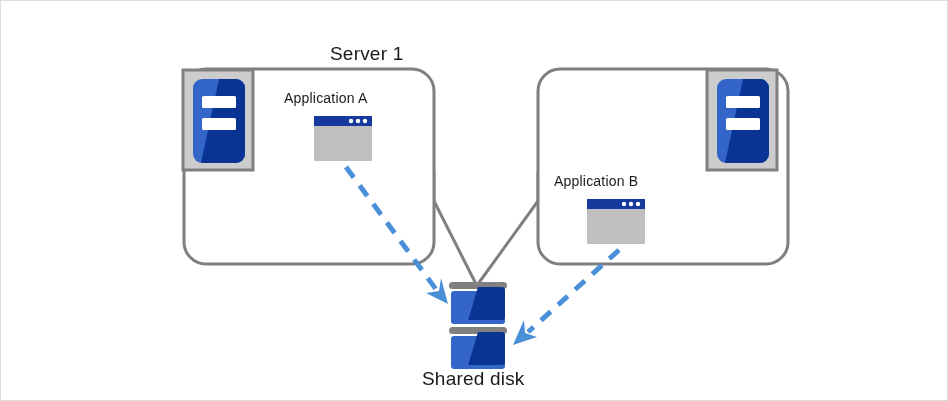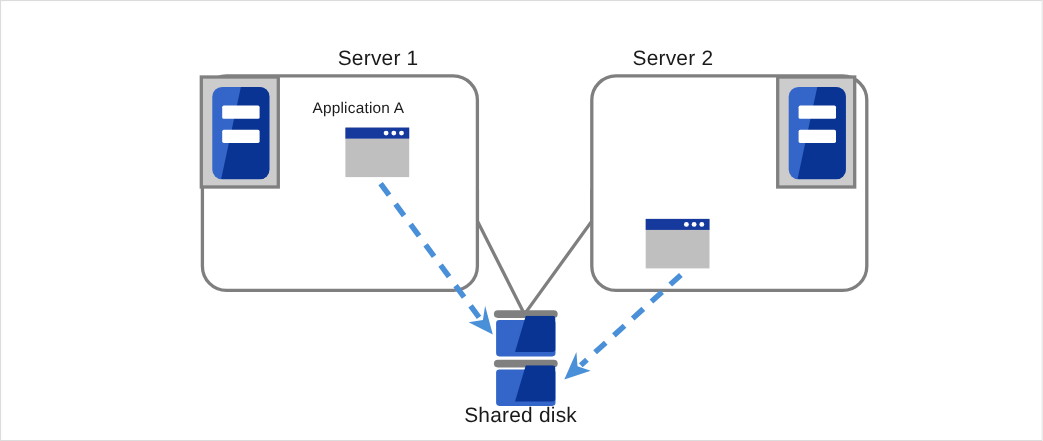--- a/index.html
+++ b/index.html
@@ -28,20 +28,21 @@
   }
   .diag-label {
     position: absolute;
     font-family: "Liberation Sans", sans-serif;
     color: #1a1a1a;
     white-space: nowrap;
     letter-spacing: 0.2px;
   }
   .label-server {
     font-size: 19px;
+    margin-left: 23px;
   }
   .label-app {
     font-size: 14px;
   }
   .label-disk {
     font-size: 19px;
   }
   #label-server-1 { left: 306px; top: 42px; }
   #label-server-2 { left: 574px; top: 42px; }
   #label-app-a { left: 283px; top: 89px; }
@@ -145,20 +146,20 @@
     </g>
 
     <g>
       <line x1="618" y1="249" x2="527" y2="331" stroke="#4a90d9" stroke-width="5" stroke-dasharray="13,10" stroke-linecap="butt"></line>
       <polygon points="512,344 536,336 524,332 523,319" fill="#4a90d9"></polygon>
     </g>
   </svg>
 
   <div class="diag-label label-server" id="label-server-1">Server 1</div>
 
-  <div class="diag-label label-server" id="label-server-2">Server 2</div>
 
   <div class="diag-label label-app" id="label-app-a">Application A</div>
 
+  <div class="diag-label label-app" id="label-app-b">Application B</div>
 
   <div class="diag-label label-disk" id="label-shared-disk">Shared disk</div>
 
 </div>
 
 </body></html>

